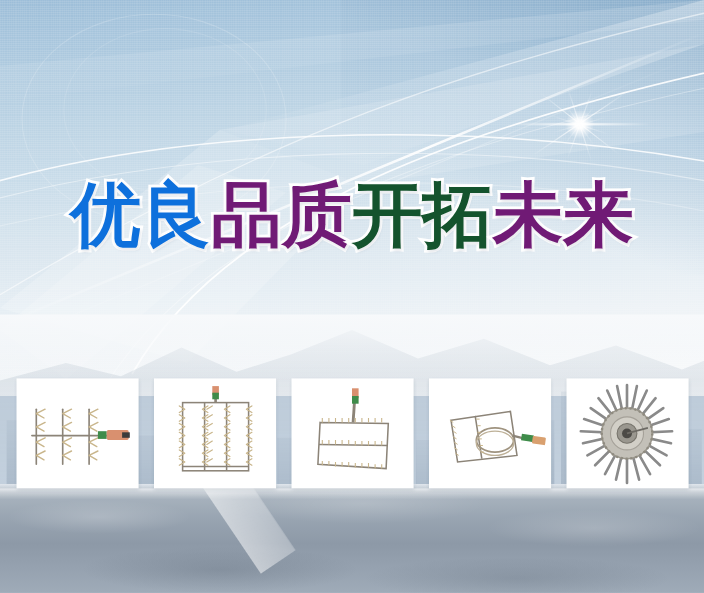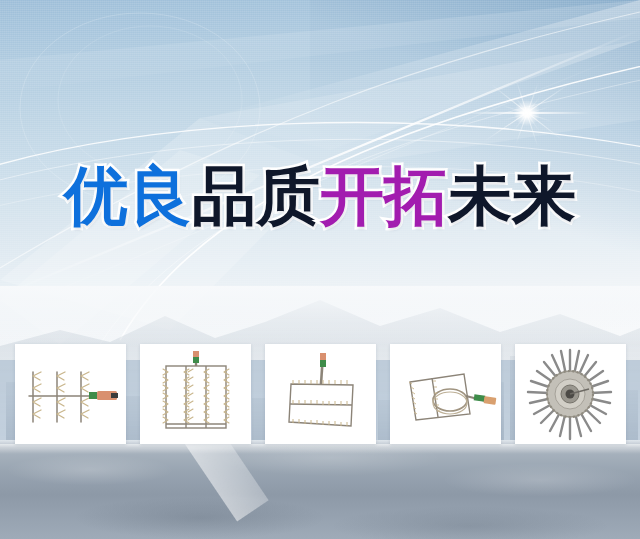--- a/index.html
+++ b/index.html
@@ -109,22 +109,22 @@
     letter-spacing:0px;
     white-space:nowrap;
     -webkit-text-stroke:5px #ffffff;
     paint-order:stroke fill;
     text-shadow:
        0 0 2px rgba(255,255,255,.9),
        1px 2px 3px rgba(70,90,115,.18);
   }
   .headline span { display:inline;margin-top:24px; }
   .hl-blue   { color:#0e70dc; }
-  .hl-dark   { color:#0f172a;text-align:center; }
-  .hl-orange { color:#a21caf; }
+  .hl-dark   { color:#701a75;text-align:center; }
+  .hl-orange { color:#14532d; }
   .hl-gap    { display:inline-block; width:20px; }
 
   
   .subtitle {
     position:absolute; left:0; top:258px; width:640px;
     text-align:center;
     font-size:21px;
     color:#2b3138;
     letter-spacing:1.5px;
     white-space:nowrap;

